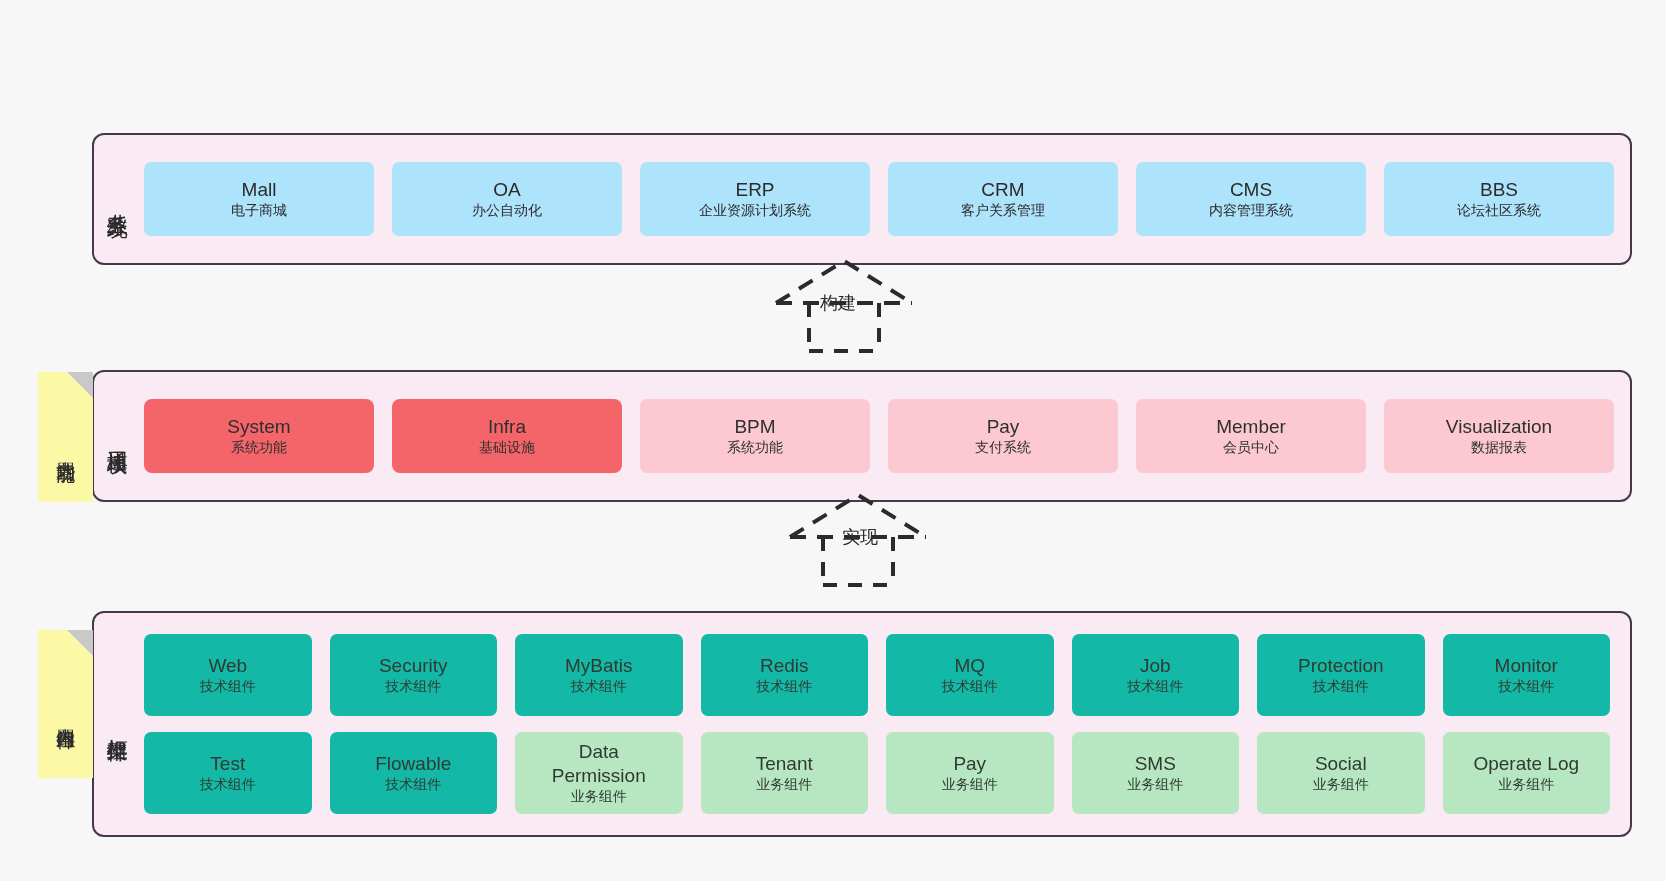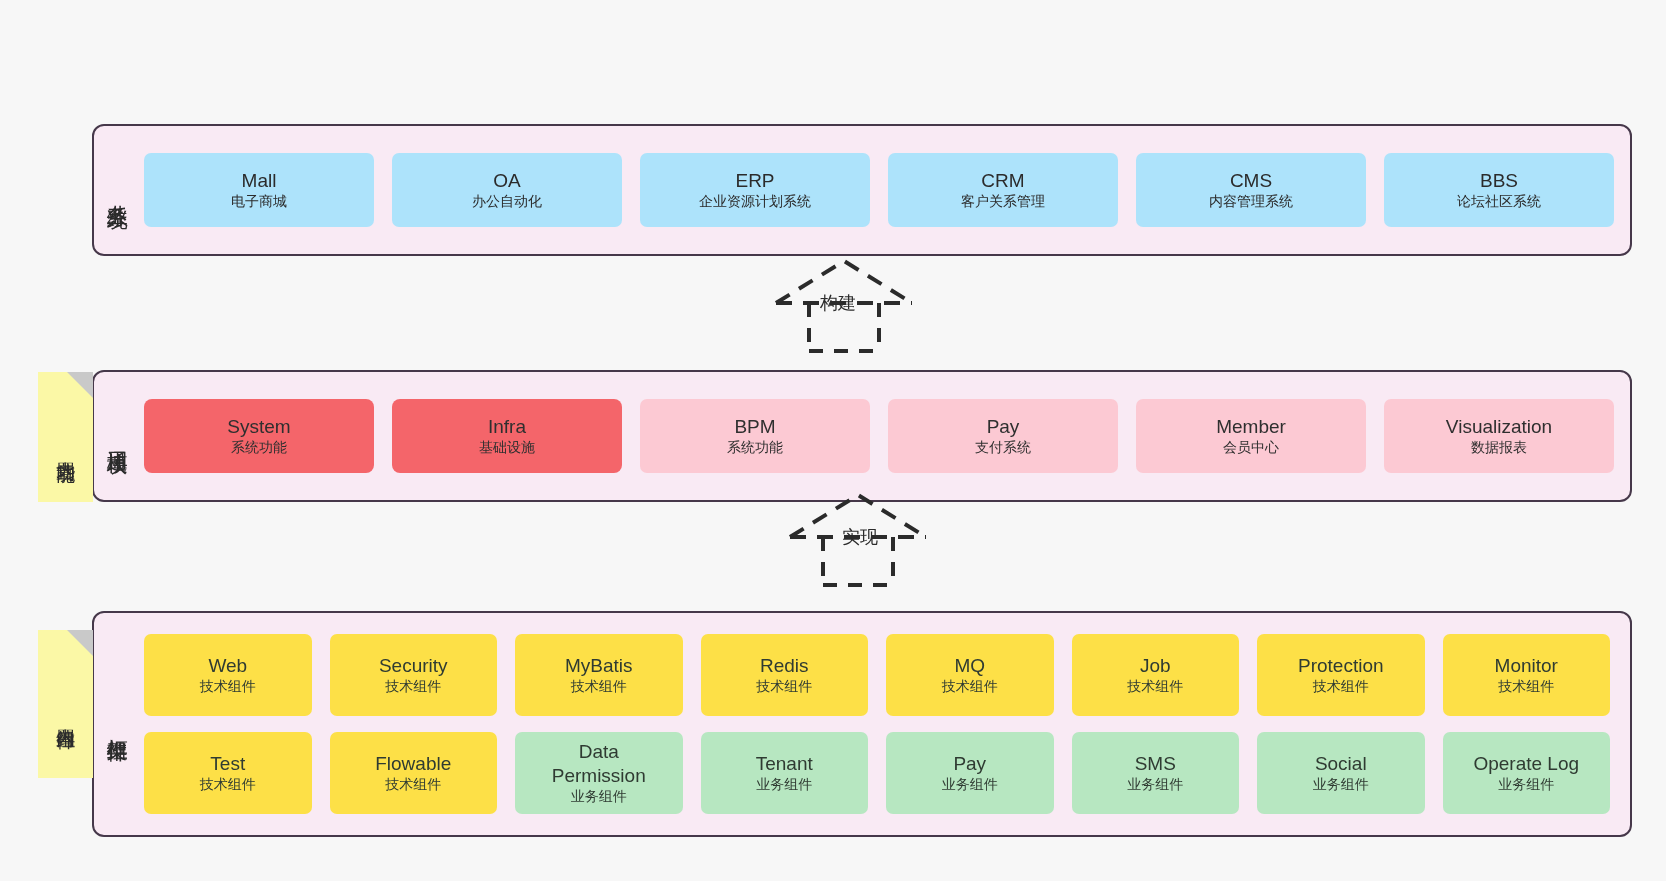--- a/index.html
+++ b/index.html
@@ -68,21 +68,21 @@
     box-sizing: border-box;
     padding: 4px 6px;
   }
   .cell .t1 { font-size: 19px; }
   .cell .t2 { font-size: 14px; }
 
   
   .c-blue      { background: #ade3fb; color: #2b2b2b; }
   .c-red       { background: #f4656a; color: #2f2f2f; border-radius: 8px; }
   .c-pink      { background: #fcc9d3; color: #2f2f2f; text-align: center; }
-  .c-green     { background: #fde047; color: #2f3b32; }
+  .c-green     { background: #14b8a6; color: #2f3b32; }
   .c-greenlite { background: #b7e7c1; color: #2f3b32; }
 
   
   .note {
     position: absolute;
     background: #fbf8a6;
     box-sizing: border-box;
     display: flex;
     align-items: center;
     justify-content: center;
@@ -115,21 +115,21 @@
     color: #2b2b2b;
     background: transparent;
     white-space: nowrap;
   }
 </style>
 </head>
 <body>
 
 <div id="canvas">
 
-  <div class="layer" id="layer-business-systems" style="left:92px; top:124px; width:1540px; height:132px;">
+  <div class="layer" id="layer-business-systems" style="left:92px; top:133px; width:1540px; height:132px;">
     <div class="layer-title">业务系统</div>
     <div class="layer-body">
       <div class="row" style="height:74px;">
         <div class="cell c-blue">
           <div class="t1">Mall</div>
           <div class="t2">电子商城</div>
         </div>
         <div class="cell c-blue">
           <div class="t1">OA</div>
           <div class="t2">办公自动化</div>

